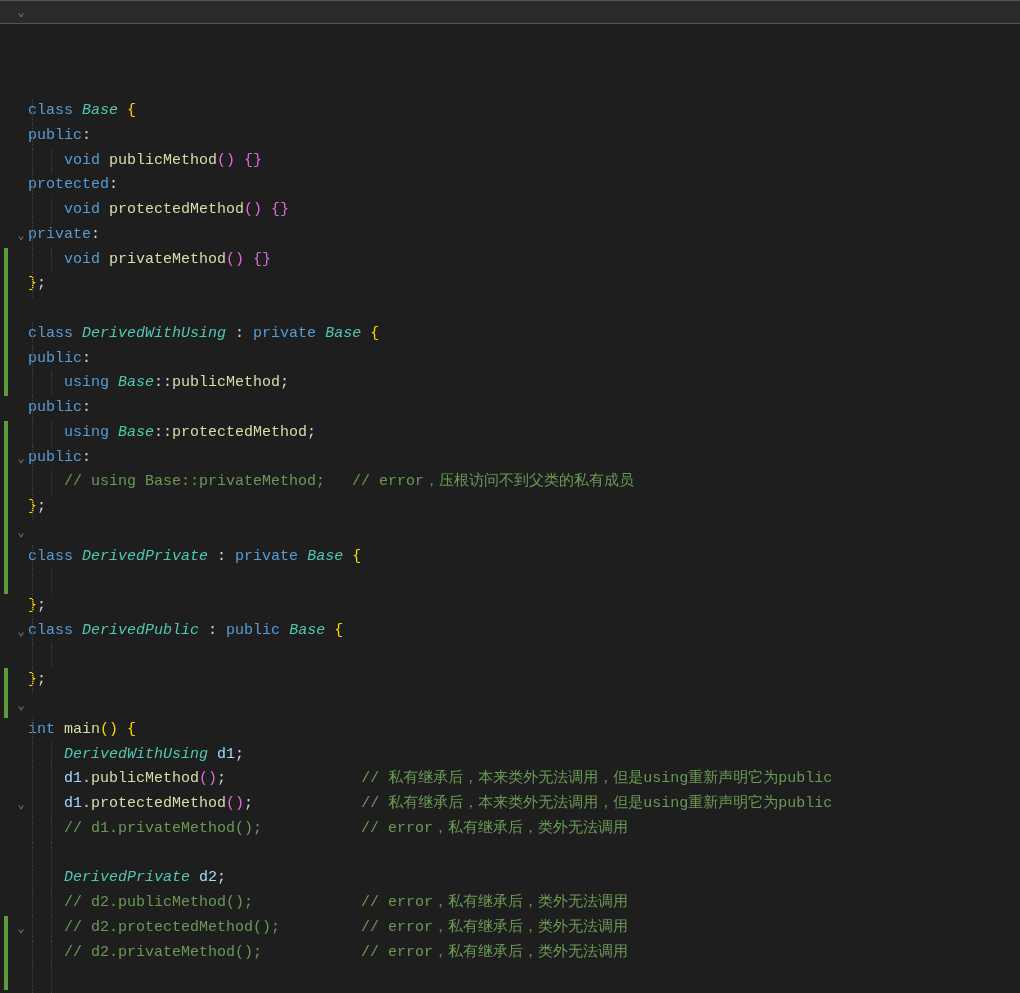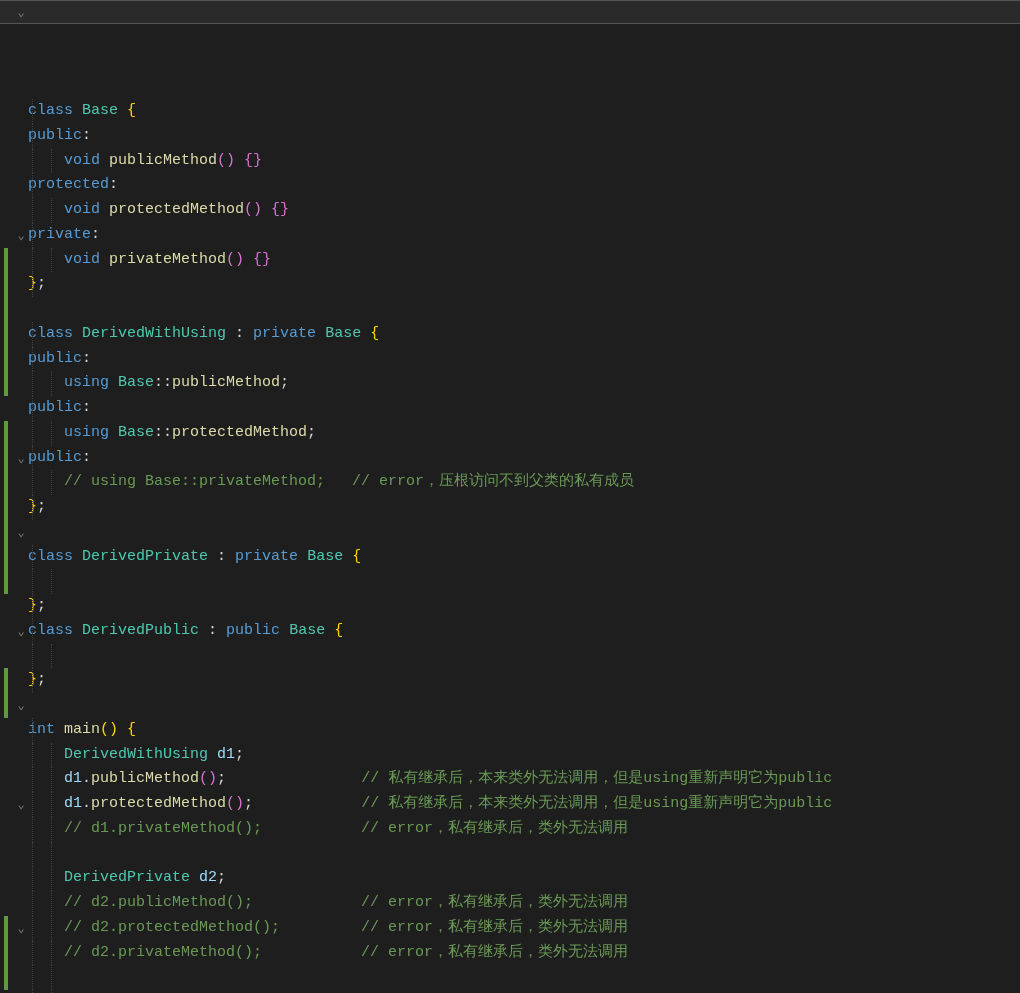--- a/index.html
+++ b/index.html
@@ -56,21 +56,21 @@
       z-index: 2;
     }
     .indent-guide {
       position: absolute;
       left: 0;
       top: 0;
       bottom: 0;
       border-left: 1px dotted #404040;
     }
     .kw { color: #569cd6; }
-    .type { color: #4ec9b0; }
+    .type { color: #4ec9b0; font-style: italic; }
     .fn { color: #dcdcaa; }
     .punct { color: #d4d4d4; }
     .comment { color: #6a9955; }
     .var { color: #9cdcfe; }
     .brace { color: #ffd700; }
     .brace2 { color: #da70d6; }
     .txt { color: #d4d4d4; }
   </style>
 </head>
 <body>

